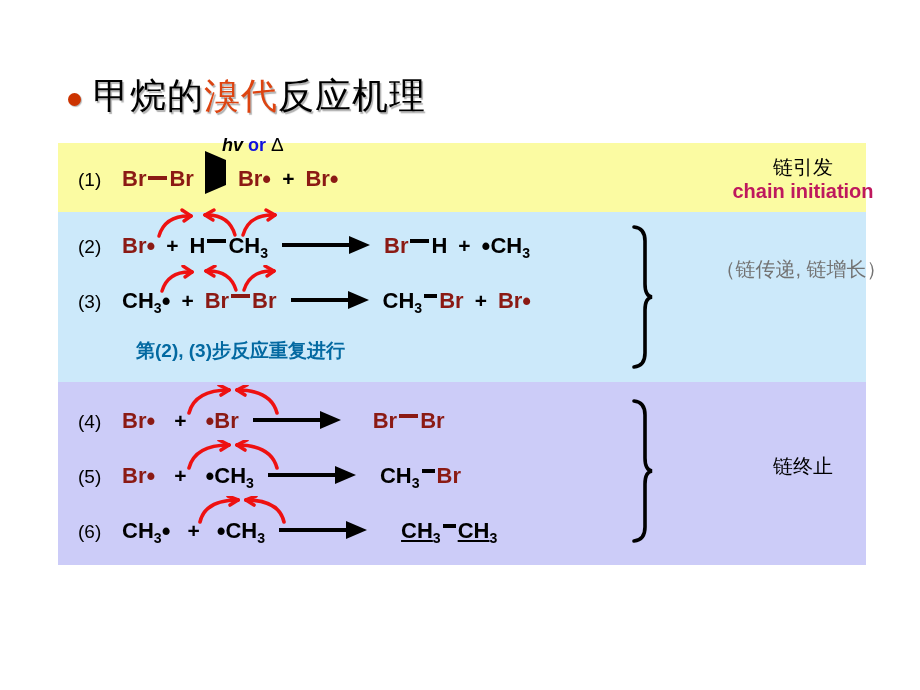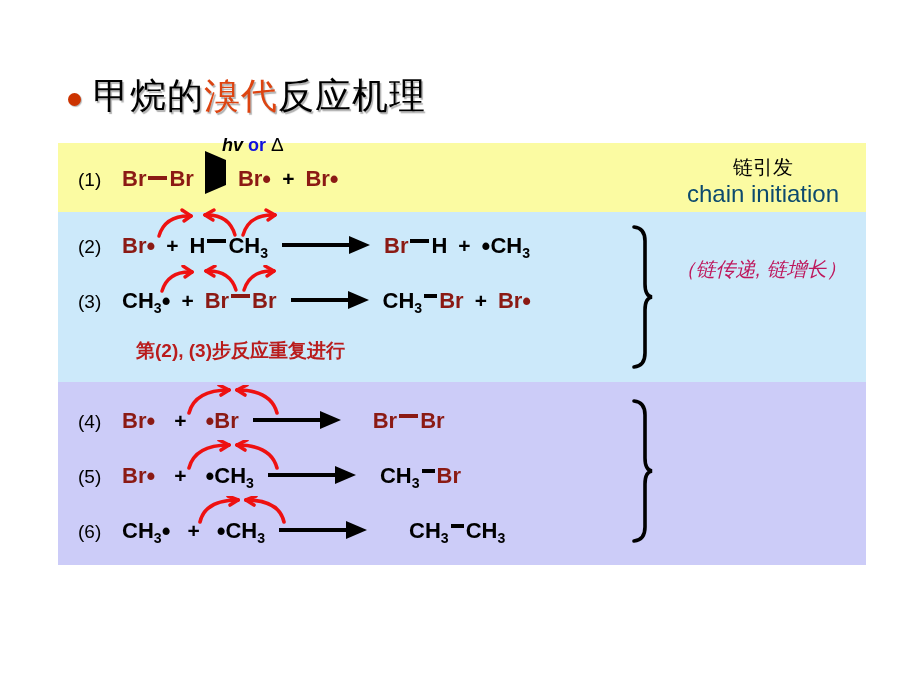--- a/index.html
+++ b/index.html
@@ -147,34 +147,35 @@
   
   .hooks { position: absolute; pointer-events: none; }
 
   
   #repeat-note {
     position: absolute;
     left: 136px;
     top: 338px;
     font-size: 19px;
     font-weight: bold;
-    color: #b91c1c;
+    color: #0369a1;
     white-space: nowrap;
   }
 
   
   .side-label {
     position: absolute;
     text-align: center;
     white-space: nowrap;
     line-height: 1.18;
+    margin-left: 40px;
   }
   .side-label .cn  { font-size: 20px; color: #000; }
-  .side-label .cn2 { font-size: 20px; color: #be185d; font-style: italic; }
-  .side-label .en  { font-size: 24px; font-weight: normal; color: #0c4a6e; }
+  .side-label .cn2 { font-size: 20px; color: #737373; }
+  .side-label .en  { font-size: 20px; font-weight: bold; color: #be185d; }
 
   #label-initiation  { left: 663px; top: 156px; width: 200px; }
   #label-propagation { left: 655px; top: 258px; width: 212px; }
   #label-termination { left: 663px; top: 455px; width: 200px; }
 
   #label-propagation .en-block { text-align: left; padding-left: 10px; }
 
   .brace { position: absolute; }
 </style>
 </head>
@@ -326,21 +327,21 @@
   <span class="step-num">(6)</span>
   <span class="blk"><span>CH</span><sub>3</sub><span class="dot-b">•</span></span>
   <span class="plus" style="padding:0 17px;">+</span>
   <span class="blk"><span class="dot-b">•</span><span>CH</span><sub>3</sub></span>
 
   <span class="rxn-arrow arrow-w68">
     <span class="shaft"></span>
     <span class="head"></span>
   </span>
 
-  <span class="blk" style="margin-left:28px;"><span>CH</span><sub>3</sub><span class="bond bond-blk bond-short"></span><span>CH</span><sub>3</sub></span>
+  <span class="blk" style="margin-left:20px;text-decoration:underline;"><span>CH</span><sub>3</sub><span class="bond bond-blk bond-short"></span><span>CH</span><sub>3</sub></span>
 </div>
 
 <svg class="hooks" style="left:196px; top:496px;" width="110" height="28" viewBox="0 0 110 28">
   <g fill="none" stroke="#ee1111" stroke-width="3.6" stroke-linecap="round">
     <path d="M4 26 Q9 4 42 4"></path>
       <path d="M42 4 L32 0"></path>
       <path d="M42 4 L34 9"></path>
     <path d="M88 26 Q83 4 50 4"></path>
       <path d="M50 4 L60 0"></path>
       <path d="M50 4 L58 9"></path>
@@ -358,13 +359,14 @@
 <div class="side-label" id="label-initiation">
   <div class="cn">链引发</div>
   <div class="en">chain initiation</div>
 </div>
 
 <div class="side-label" id="label-propagation">
   <div class="cn2">（链传递, 链增长）</div>
 </div>
 
 <div class="side-label" id="label-termination">
+  <div class="cn">链终止</div>
 </div>
 
 </body></html>

